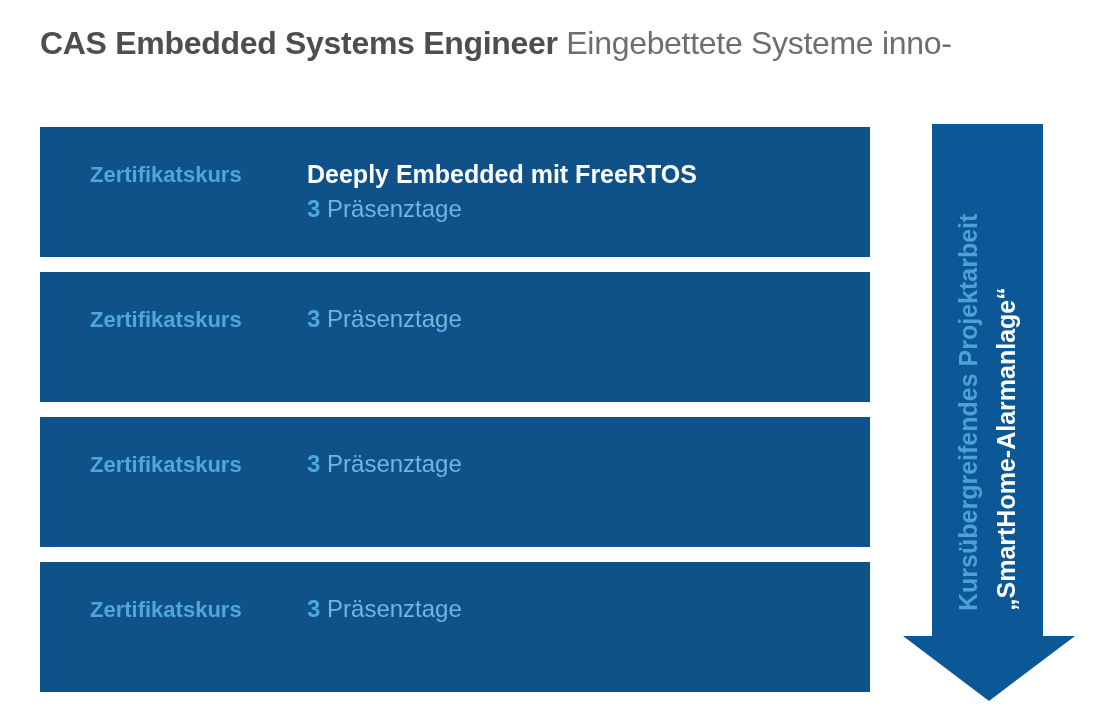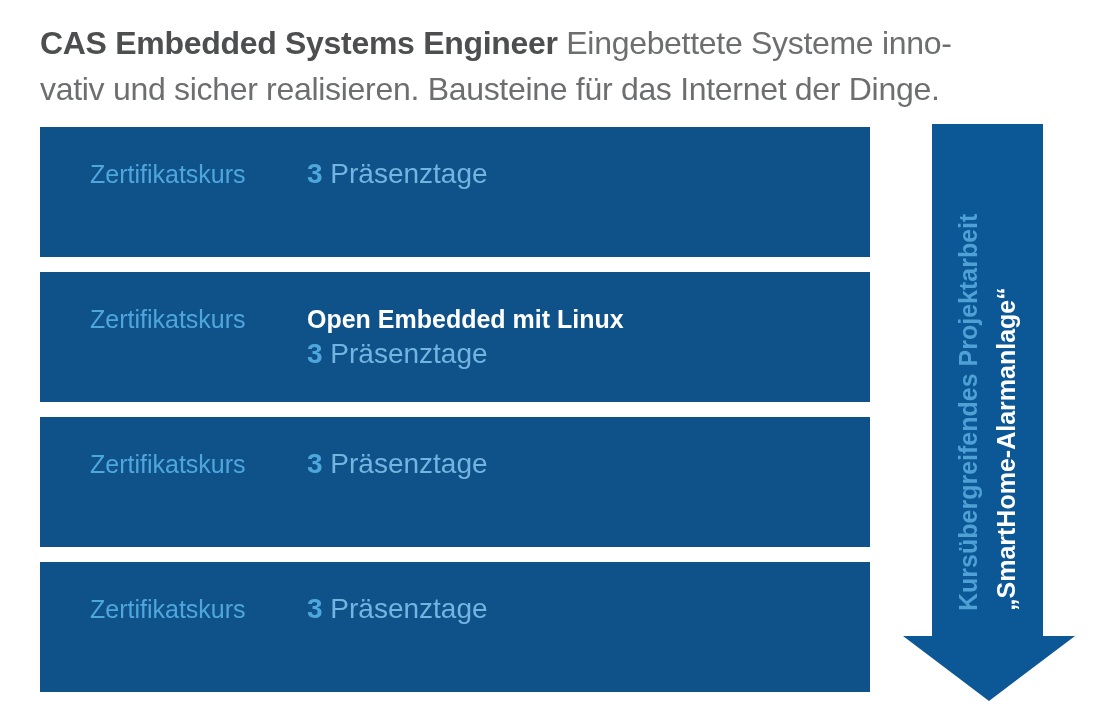--- a/index.html
+++ b/index.html
@@ -49,34 +49,34 @@
     height: 130px;
     background: var(--box-blue, #0F5189);
     box-sizing: border-box;
     padding: 30px 16px 0 50px;
     display: flex;
     align-items: flex-start;
   }
   .course-type {
     flex: 0 0 217px;
     width: 217px;
-    font-size: 25px;
-    font-weight: normal;
+    font-size: 22px;
+    font-weight: bold;
     line-height: 35px;
     color: var(--accent-light-blue, #4EA7DC);
   }
   .course-title {
     font-size: 25px;
     font-weight: bold;
     line-height: 35px;
     color: var(--white, #ffffff);
     white-space: nowrap;
   }
   .course-days {
-    font-size: 28px;
+    font-size: 24px;
     line-height: 34px;
     white-space: nowrap;
   }
   .days-count {
     font-weight: bold;
     color: var(--accent-light-blue, #4EA7DC);
   }
   .days-label {
     font-weight: 400;
     color: var(--days-text-blue, #74B4E0);
@@ -119,39 +119,38 @@
   }
 </style>
 </head>
 <body>
 
 <div class="canvas">
 
   <div class="page-title">
     <span class="title-bold">CAS Embedded Systems Engineer</span>
     <span class="title-regular">Eingebettete Systeme inno-</span><br>
-    <span class="title-regular">vativ und sicher realisieren. Bausteine für das Internet der Dinge.</span>
   </div>
 
   <div class="rows">
 
     <section class="course-row">
       <div class="course-type">Zertifikatskurs</div>
       <div class="course-info">
+        <div class="course-title">Deeply Embedded mit FreeRTOS</div>
         <div class="course-days">
           <span class="days-count">3</span>
           <span class="days-label">Präsenztage</span>
         </div>
       </div>
     </section>
 
     <section class="course-row">
       <div class="course-type">Zertifikatskurs</div>
       <div class="course-info">
-        <div class="course-title">Open Embedded mit Linux</div>
         <div class="course-days">
           <span class="days-count">3</span>
           <span class="days-label">Präsenztage</span>
         </div>
       </div>
     </section>
 
     <section class="course-row">
       <div class="course-type">Zertifikatskurs</div>
       <div class="course-info">

